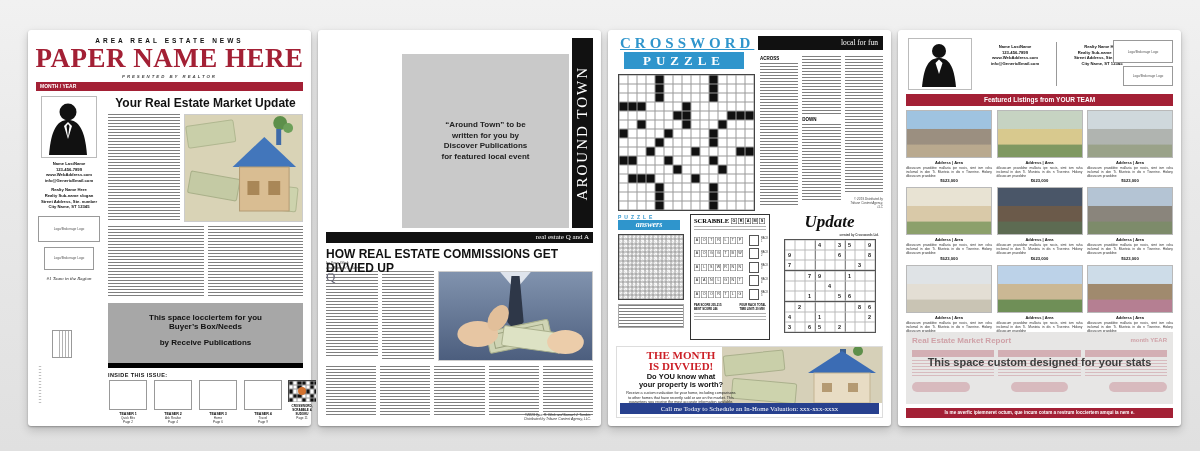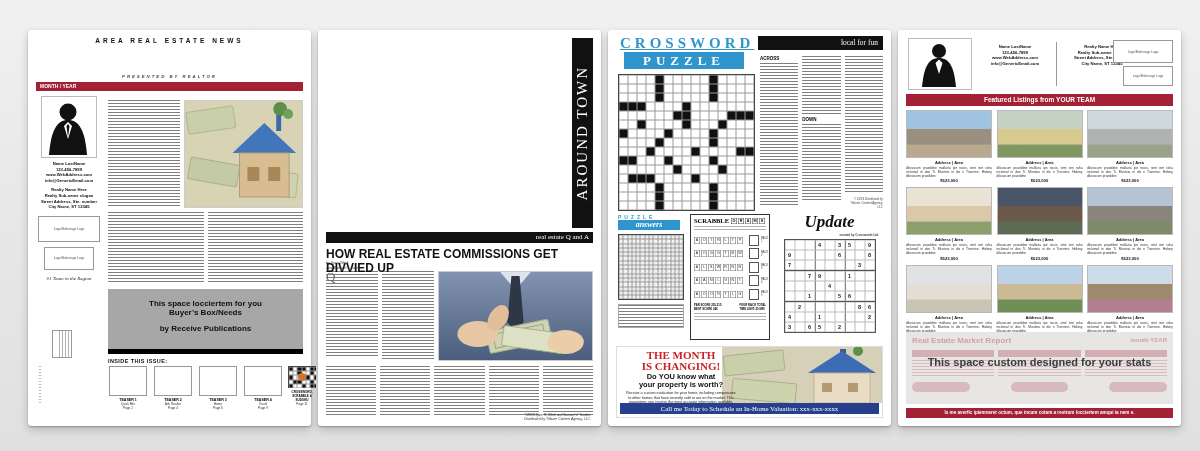--- a/index.html
+++ b/index.html
@@ -36,20 +36,21 @@
   .gramtile{width:6px;height:6px;box-shadow:inset 0 0 0 .6px #555;font-size:3.8px;line-height:6px;text-align:center;font-weight:bold;background:#fff}
   .rackrow{display:flex;gap:1.2px;align-items:center;margin:2.5px 0 0 3px}
   .rackbox{width:9px;height:9px;border:.7px solid #555;margin-left:5px}
   .racklab{font-size:2.6px;color:#333;margin-left:1px}
 </style>
 </head>
 <body>
 
 <div class="page" id="p1">
   <div class="abs" style="top:7px;left:0;right:0;text-align:center;font-size:6.5px;font-weight:bold;letter-spacing:3px;color:#111">AREA REAL ESTATE NEWS</div>
+  <div class="abs serif crimson" style="top:13px;left:0;right:0;text-align:center;font-size:27px;font-weight:bold;letter-spacing:.5px">PAPER NAME HERE</div>
   <div class="abs" style="top:44px;left:0;right:0;text-align:center;font-size:4.3px;font-style:italic;font-weight:bold;letter-spacing:2px;color:#444">PRESENTED BY REALTOR</div>
   <div class="abs bgcrimson" style="top:52px;left:8px;right:8px;height:9px;color:#fff;font-size:5px;font-weight:bold;line-height:9px;padding-left:4px;box-sizing:border-box">MONTH / YEAR</div>
 
   <div class="abs" style="top:66px;left:8px;width:66px">
     <div style="width:54px;height:60px;border:1px solid #bbb;margin:0 auto;background:#fff">
       <svg width="52" height="58" viewBox="0 0 52 58">
         <circle cx="26" cy="15" r="8.5" fill="#111"></circle>
         <path d="M26 23 C15 23 9 33 7 58 L45 58 C43 33 37 23 26 23 Z" fill="#111"></path>
         <path d="M26 25 L22 29 L26 42 L30 29 Z" fill="#fff"></path>
         <path d="M26 27 L24.5 29 L26 40 L27.5 29 Z" fill="#111"></path>
@@ -66,20 +67,21 @@
     <div class="lbox" style="width:60px;height:24px;margin:6px auto 0">Logo/Brokerage Logo</div>
     <div class="lbox" style="width:48px;height:21px;margin:5px auto 0">Logo/Brokerage Logo</div>
     <div class="serif" style="margin-top:6px;text-align:center;font-size:5px;font-style:italic;color:#222">#1 Team in the Region</div>
   </div>
   <div class="abs" style="top:300px;left:24px;width:18px;height:26px;border:1px solid #999;overflow:hidden">
     <div class="greek" style="width:26px;height:18px;transform:rotate(90deg) translate(0,-4px);transform-origin:top left;margin-left:18px;opacity:.6"></div>
   </div>
   <div class="abs greek" style="top:336px;left:10px;width:4px;height:38px;opacity:.5;transform:scaleX(.6)"></div>
 
   <div class="abs" style="top:66px;left:80px;width:195px">
+    <div style="text-align:center;font-size:12px;font-weight:bold;color:#111">Your Real Estate Market Update</div>
     <div class="cols" style="margin-top:4px;height:108px">
       <div class="col greek" style="max-width:72px"></div>
       <div class="col" style="border:1px solid #ccc">
         <svg width="100%" height="100%" viewBox="0 0 118 106" preserveAspectRatio="none">
           <rect width="118" height="106" fill="#d9d3b6"></rect>
           <rect x="2" y="8" width="48" height="22" rx="2" fill="#c9cfa9" stroke="#b0b790" stroke-width="1" transform="rotate(-8 26 19)"></rect>
           <rect x="58" y="70" width="55" height="24" rx="2" fill="#cdd3ad" stroke="#b0b790" stroke-width="1" transform="rotate(6 85 82)"></rect>
           <rect x="4" y="60" width="50" height="22" rx="2" fill="#c4caa4" stroke="#a9b089" stroke-width="1" transform="rotate(10 29 71)"></rect>
           <circle cx="96" cy="8" r="7" fill="#5d8f4a"></circle>
             <circle cx="104" cy="13" r="5" fill="#6da05a"></circle>
@@ -171,20 +173,26 @@
           <div style="position:absolute;left:10px;top:7px;width:8px;height:8px;border-radius:50%;background:#d2722f"></div>
         </div>
         <div class="tt" style="font-size:3px">CROSSWORD, SCRABBLE &amp; SUDOKU</div>
         <div class="ts">Page 11</div>
       </div>
     </div>
   </div>
 </div>
 
 <div class="page" id="p2">
+  <div class="abs" style="top:24px;left:84px;right:32px;height:174px;background:#c9c9c9;display:flex;align-items:center;justify-content:center">
+    <div style="font-size:8px;font-weight:bold;line-height:10.5px;text-align:center;white-space:pre-line;color:#222">“Around Town” to be
+written for you by
+Discover Publications
+for featured local event</div>
+  </div>
   <div class="abs" style="top:8px;right:8px;width:21px;height:190px;background:#111;display:flex;align-items:center;justify-content:center">
     <span class="serif" style="color:#fff;font-size:15px;letter-spacing:2px;writing-mode:vertical-rl;transform:rotate(180deg)">AROUND TOWN</span>
   </div>
   <div class="abs serif" style="top:202px;left:8px;right:8px;height:11px;background:#111;color:#fff;font-size:7px;line-height:11px;text-align:right;padding-right:4px;box-sizing:border-box">real estate Q and A</div>
   <div class="abs" style="top:217px;left:8px;right:8px;font-size:12px;font-weight:bold;color:#111">HOW REAL ESTATE COMMISSIONS GET DIVVIED UP</div>
   <div class="abs" style="top:231px;left:8px;font-size:3.8px;font-style:italic;line-height:4.6px;white-space:pre-line;color:#333">by Ilyce Glink
 and Samuel J. Tamkin</div>
   <div class="abs cols" style="top:241px;left:8px;right:8px;height:90px">
     <div class="col" style="max-width:52px">
       <span class="serif" style="float:left;font-size:13px;color:#667;line-height:12px;margin-right:1px">Q</span>
@@ -885,21 +893,21 @@
       <rect x="10" y="34" width="64" height="20" rx="2" fill="#cdd3ad" stroke="#aab08c" transform="rotate(5 42 44)"></rect>
       <circle cx="136" cy="4" r="5" fill="#5d8f4a"></circle>
       <rect x="118" y="2" width="6" height="14" fill="#3b5f8f"></rect>
       <polygon points="86,26 120,4 154,26" fill="#3b6cb4"></polygon>
       <rect x="92" y="26" width="56" height="30" fill="#e8dcc4" stroke="#c3b492"></rect>
       <rect x="100" y="36" width="10" height="9" fill="#b59a72"></rect>
       <rect x="126" y="36" width="10" height="9" fill="#b59a72"></rect>
     </svg>
     <div class="abs" style="left:8px;top:3px;width:112px">
       <div class="serif" style="font-size:11px;font-weight:bold;text-align:center;line-height:11px;color:#cc2027">THE MONTH</div>
-      <div class="serif" style="font-size:11px;font-weight:bold;text-align:center;line-height:11px;color:#cc2027">IS CHANGING!</div>
+      <div class="serif" style="font-size:11px;font-weight:bold;text-align:center;line-height:11px;color:#cc2027">IS DIVVIED!</div>
       <div style="font-size:7.5px;font-weight:bold;text-align:center;line-height:8px;color:#111;margin-top:1px">Do YOU know what</div>
       <div style="font-size:7.5px;font-weight:bold;text-align:center;line-height:8px;color:#111">your property is worth?</div>
       <div style="font-size:3.7px;line-height:4.5px;text-align:center;color:#222;margin-top:2px">Receive a custom evaluation for your home, including comparisons to other homes that have recently sold or are on the market. This guarantees you receive the most accurate information available.</div>
     </div>
     <div class="abs serif" style="left:3px;right:3px;bottom:3px;height:11px;background:#27408e;color:#fff;font-size:6.8px;text-align:center;line-height:11px">Call me Today to Schedule an In-Home Valuation: xxx-xxx-xxxx</div>
   </div>
 </div>
 
 <div class="page" id="p4">
   <div class="abs" style="top:8px;left:10px;width:62px;height:50px;border:1px solid #bbb;background:#fff">

